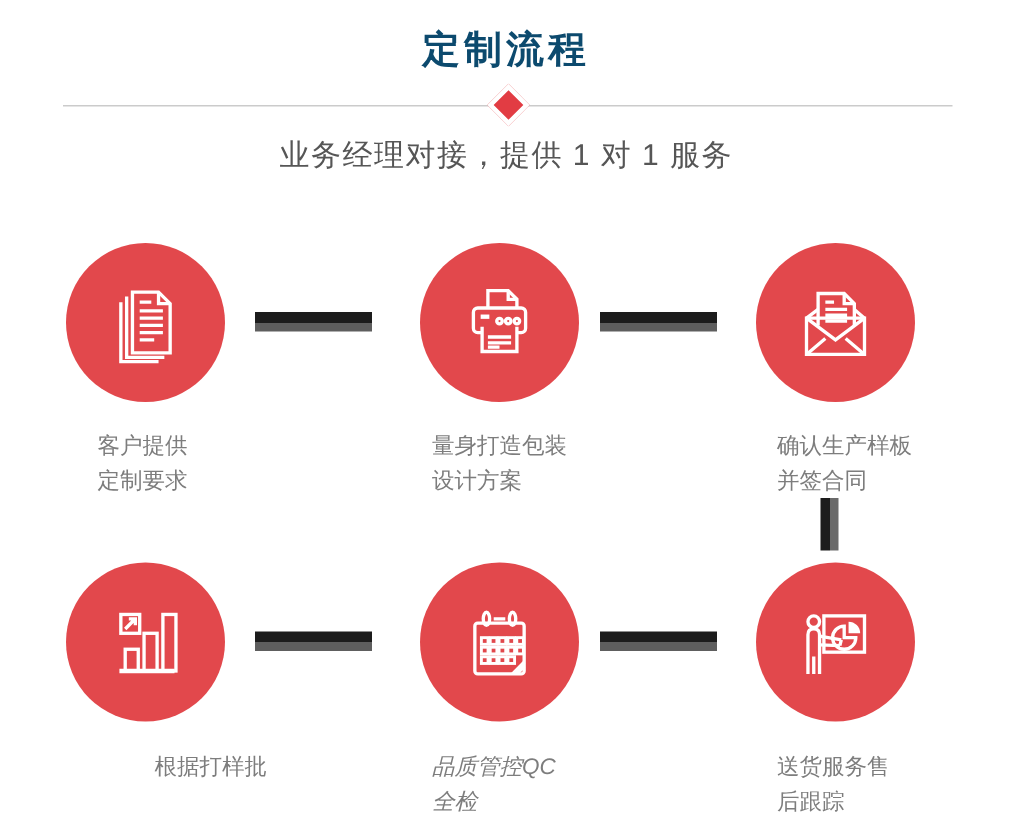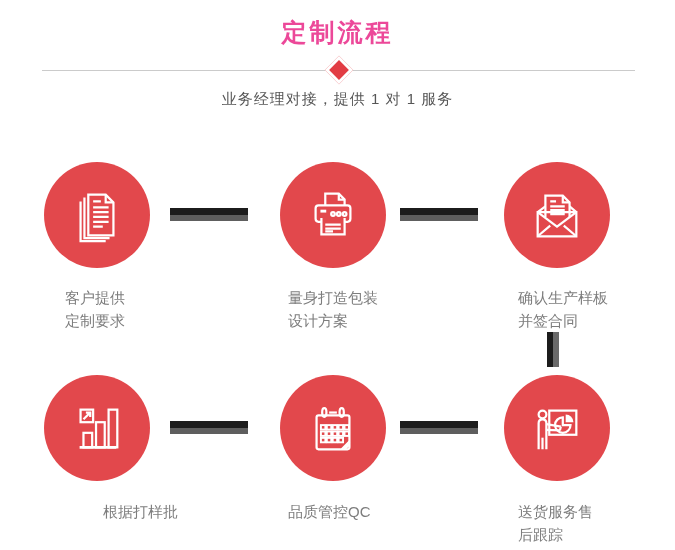--- a/index.html
+++ b/index.html
@@ -1,26 +1,26 @@
 <!DOCTYPE html>
 <html><head>
 <meta charset="utf-8">
 <style>
   * { margin:0; padding:0; box-sizing:border-box; }
   html,body { background:#ffffff; }
   body { font-family:"Liberation Sans","DejaVu Sans",sans-serif; }
   .page { position:relative; width:675px; height:550px; background:#fff; overflow:hidden; }
 
   .title { position:absolute; top:16px; left:0; width:100%; text-align:center;
-           font-size:25px; font-weight:bold; color:#ec4899; letter-spacing:3px; }
+           font-size:25px; font-weight:bold; color:#0c4a6e; letter-spacing:3px; }
   .divider { position:absolute; top:70px; left:42px; width:593px; height:1px; background:#cbcbcb; }
   .diamond { position:absolute; top:60px; left:329px; width:20px; height:20px;
              background:#e23c43; transform:rotate(45deg); border:3px solid #fff; }
   .subtitle { position:absolute; top:90px; left:0; width:100%; text-align:center;
-              font-size:15px; color:#565656; letter-spacing:1px; }
+              font-size:20px; color:#565656; letter-spacing:1px; }
 
   .circle { position:absolute; width:106px; height:106px; border-radius:50%;
             background:#e2484c; display:flex; align-items:center; justify-content:center; }
   .c1 { left:44px;  top:162px; }
   .c2 { left:280px; top:162px; }
   .c3 { left:504px; top:162px; }
   .c4 { left:44px;  top:375px; }
   .c5 { left:280px; top:375px; }
   .c6 { left:504px; top:375px; }
 
@@ -32,21 +32,21 @@
   .hb4 { left:400px; top:421px; }
   .vbar { position:absolute; left:547px; top:332px; width:12px; height:35px;
           background:linear-gradient(90deg,#1c1c1c 0 54%,#6a6a6a 54% 100%); }
 
   .label { position:absolute; font-size:15px; line-height:23px; color:#7d7d7d;
            text-align:left; width:170px; }
   .l1 { left:65px;  top:286px; }
   .l2 { left:288px; top:286px; }
   .l3 { left:518px; top:286px; }
   .l4 { left:65px;  top:500px;margin-left:38px; }
-  .l5 { left:288px; top:500px; }
+  .l5 { left:288px; top:500px;font-style:italic; }
   .l6 { left:518px; top:500px; }
 
   svg.icon { display:block; stroke:#fff; fill:none; stroke-width:2.3;
              stroke-linecap:butt; stroke-linejoin:miter; }
 </style>
 </head>
 <body>
 
 <div class="page">
 
@@ -156,19 +156,20 @@
   </div>
   <div class="label l3">
     <div>确认生产样板</div>
     <div>并签合同</div>
   </div>
   <div class="label l4">
     <div>根据打样批</div>
   </div>
   <div class="label l5">
     <div>品质管控QC</div>
+    <div>全检</div>
   </div>
   <div class="label l6">
     <div>送货服务售</div>
     <div>后跟踪</div>
   </div>
 
 </div>
 
 </body></html>

